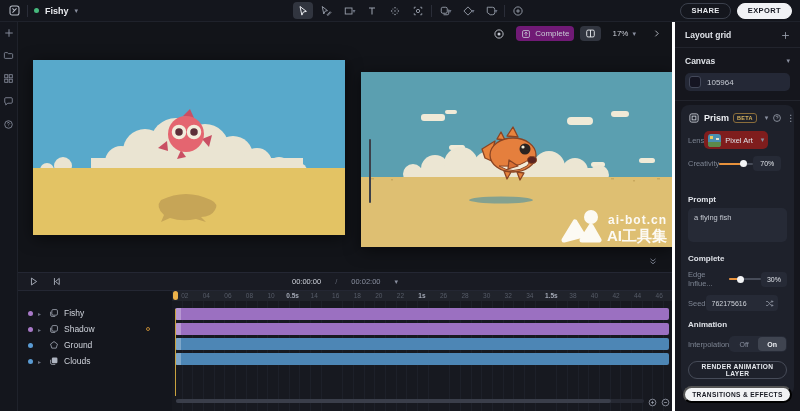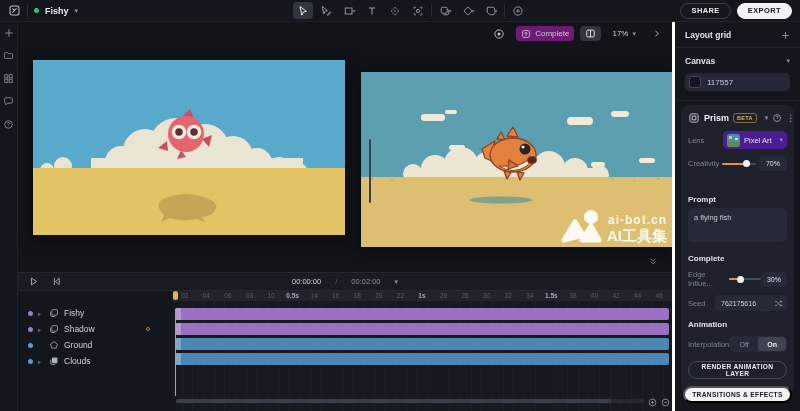--- a/index.html
+++ b/index.html
@@ -81,24 +81,24 @@
   .rp-div{height:1px;background:#22242d;margin:0 0;}
   .swatch-row{margin:0 10px 9px;height:18px;background:#242836;border-radius:5px;
     display:flex;align-items:center;gap:6px;padding:0 4px;}
   .swatch{width:12px;height:12px;border-radius:3px;background:#151522;border:1px solid #434859;}
   .swatch-hex{font-size:8px;color:#c6cad3;}
   .card{margin:4px 6px;background:#1e212b;border-radius:8px;padding:7px 7px 16px;}
   .card-head{display:flex;align-items:center;gap:4px;}
   .card-title{font-size:9px;font-weight:bold;color:#eef0f4;}
   .beta{font-size:5.5px;font-weight:bold;color:#d8b45e;border:1px solid #8a6d3b;border-radius:3px;padding:1px 3px;letter-spacing:.3px;}
   .card-head .spacer{flex:1;}
-  .frow{display:flex;align-items:center;justify-content:space-between;margin-top:7px;}
+  .frow{display:flex;align-items:center;justify-content:flex-start;margin-top:7px;}
   .flabel{font-size:7.5px;color:#7d8492;}
   .flabel.bright{font-size:8px;font-weight:bold;color:#dfe2e8;}
-  .dropdown{width:64px;height:18px;background:#4c1d95;border-radius:5px;display:flex;align-items:center;gap:4px;padding:0 4px;}
+  .dropdown{width:64px;height:18px;background:#7f1d1d;border-radius:5px;display:flex;align-items:center;gap:4px;padding:0 4px;}
   .dd-text{font-size:7.5px;color:#dfe2e8;flex:1;}
   .thumb{width:13px;height:13px;border-radius:3px;overflow:hidden;}
   .slider{width:34px;height:2px;border-radius:1px;background:#474c59;position:relative;}
   .slider .fill{position:absolute;left:0;top:0;bottom:0;background:#e8923c;border-radius:1px;}
   .slider .knob{position:absolute;top:-2.5px;width:7px;height:7px;border-radius:50%;background:#f3f4f6;}
   .valbox{width:28px;height:15px;background:#262a36;border-radius:4px;font-size:7px;color:#dfe2e8;
     display:flex;align-items:center;justify-content:center;}
   .prompt-box{margin-top:4px;width:100%;height:34px;background:#262a36;border:none;border-radius:5px;
     color:#c6cad3;font-size:7.5px;padding:5px 6px;resize:none;font-family:"Liberation Sans","DejaVu Sans",sans-serif;}
   .seed-wrap{display:flex;align-items:center;gap:11px;width:72px;height:16px;background:#262a36;border-radius:4px;padding:0 4px;}
@@ -499,21 +499,21 @@
         </svg>
     </span>
   </div>
   <div class="rp-div"></div>
   <div class="rp-row">
     <span class="rp-title">Canvas</span>
     <span class="chev">▾</span>
   </div>
   <div class="swatch-row">
     <span class="swatch"></span>
-    <span class="swatch-hex">117557</span>
+    <span class="swatch-hex">105964</span>
   </div>
   <div class="rp-div"></div>
 
   <div class="card">
     <div class="card-head">
       <span class="icon">
         <svg width="12" height="12" viewBox="0 0 16 16" fill="none" stroke="#c9cdd6" stroke-width="1.2">
             <rect x="2.5" y="2.5" width="11" height="11" rx="2.5"></rect>
             <rect x="5.5" y="5.5" width="5" height="5"></rect>
           </svg>

